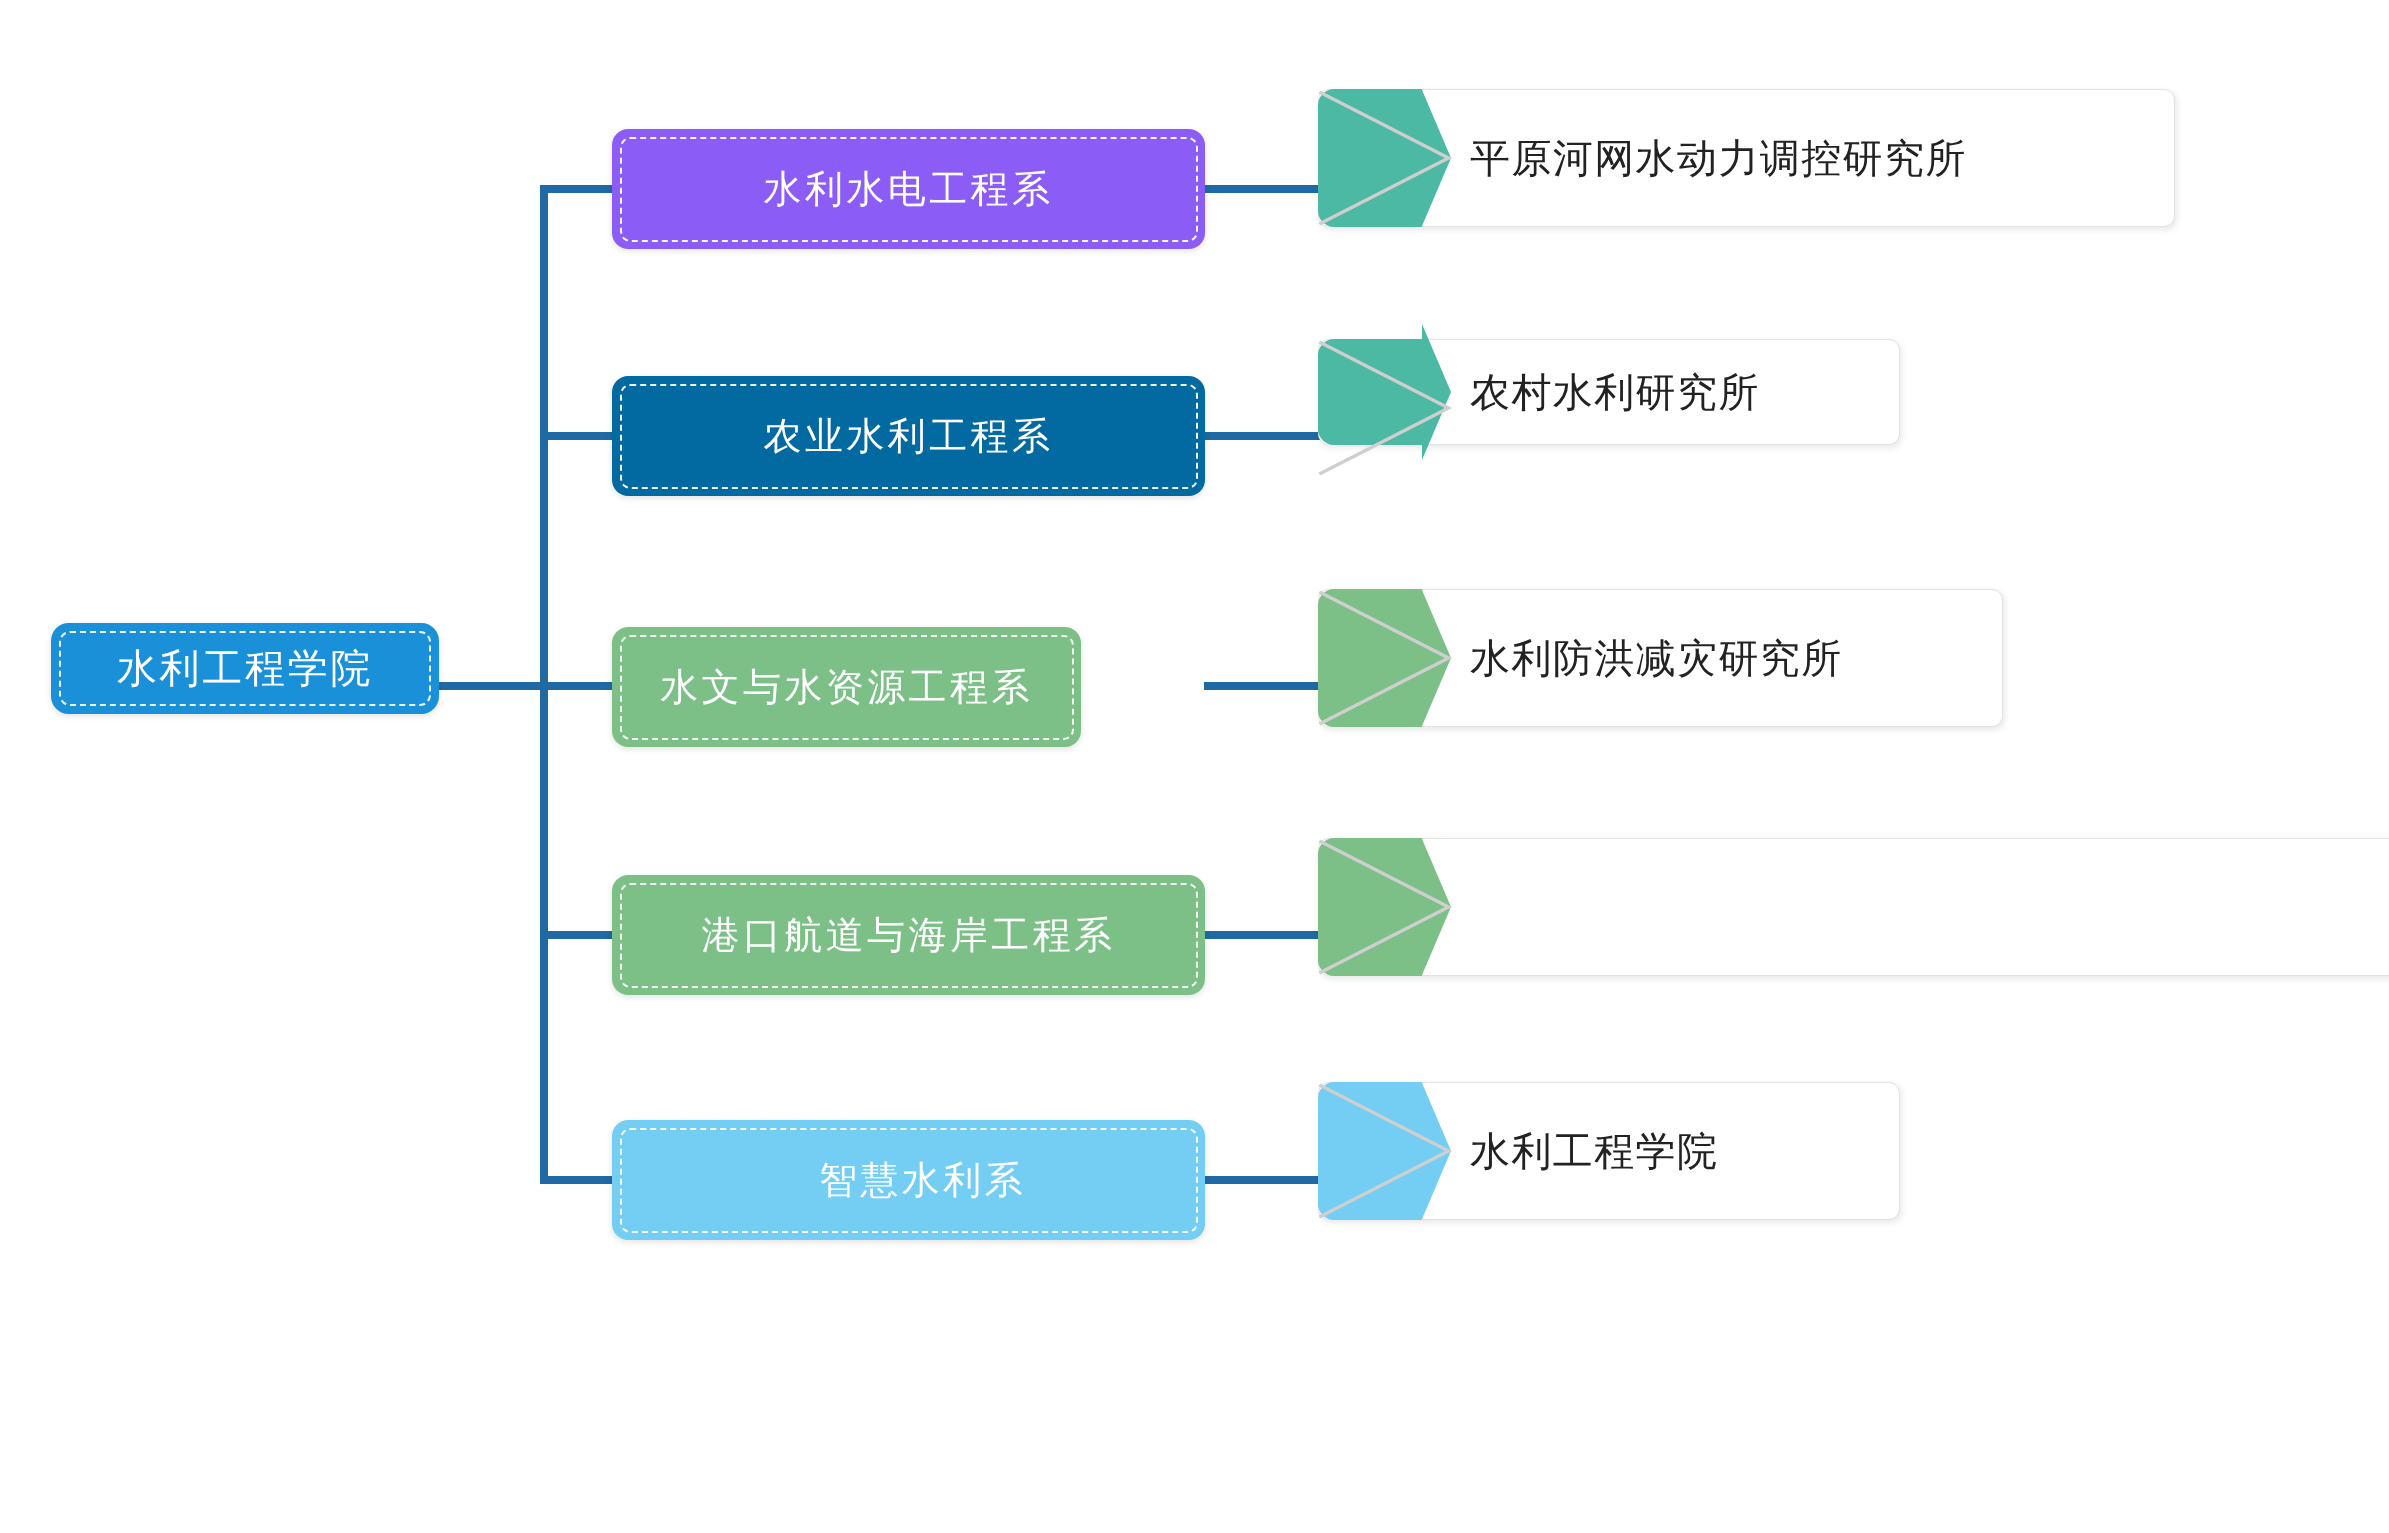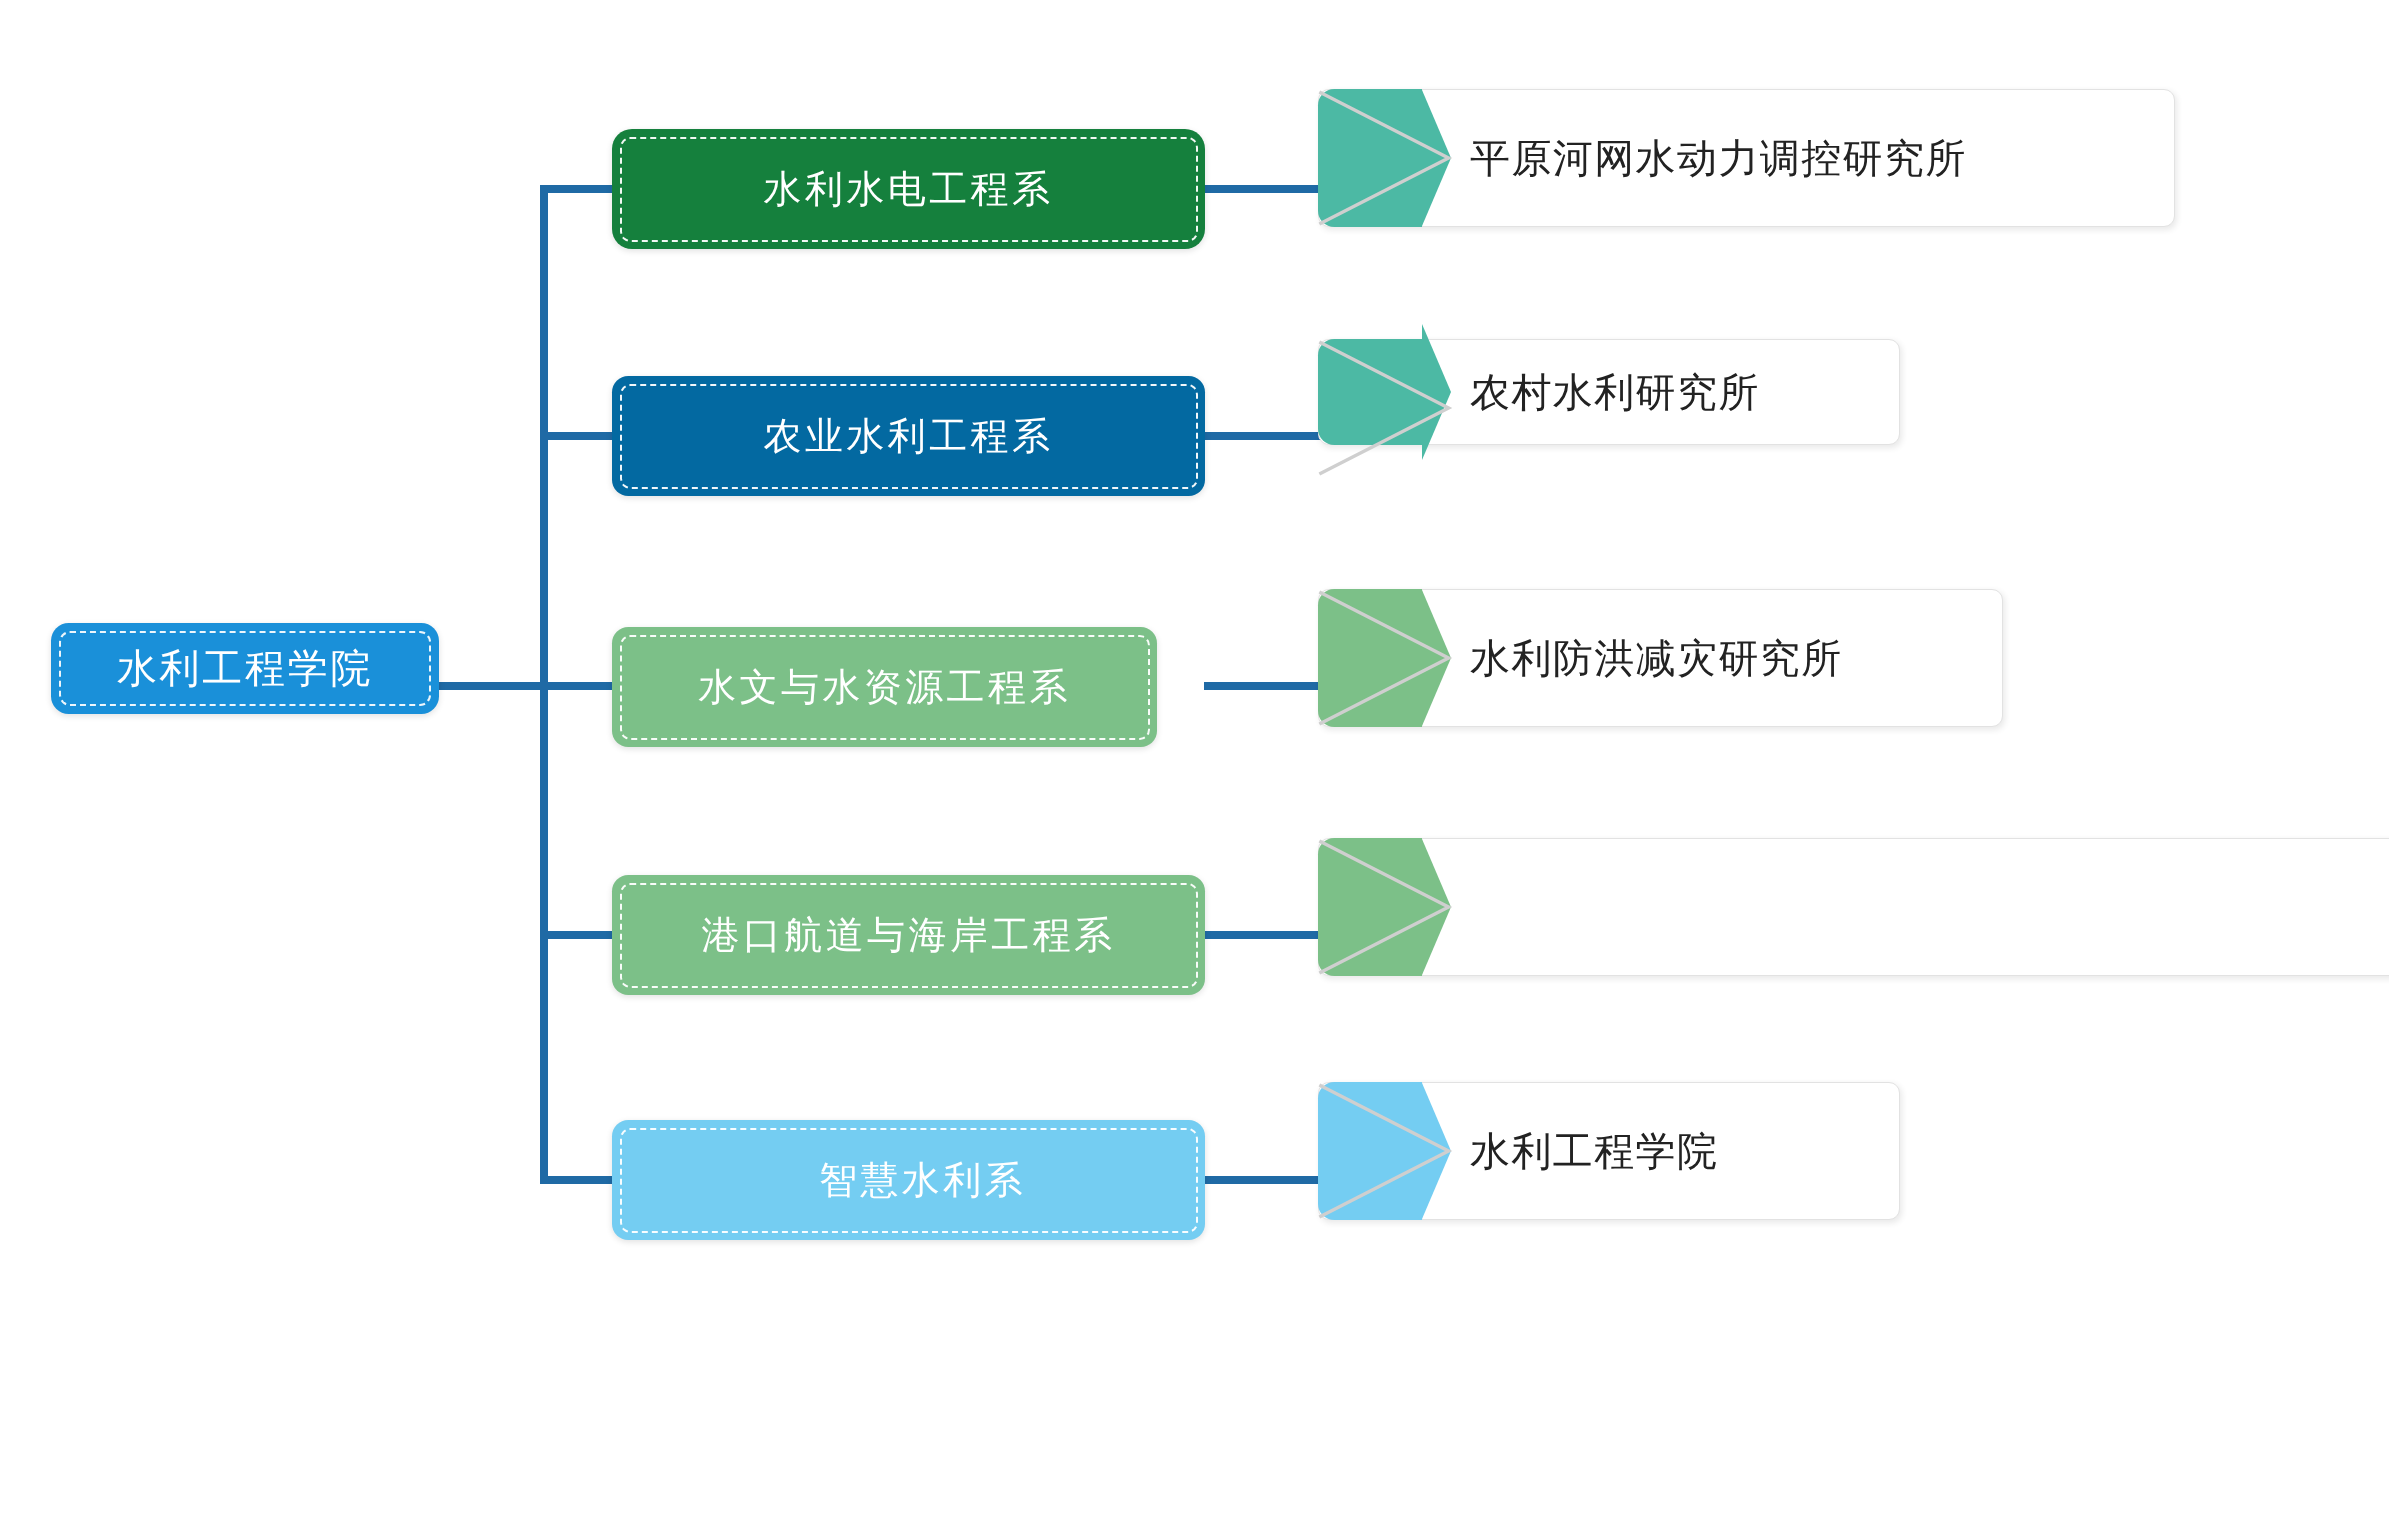--- a/index.html
+++ b/index.html
@@ -121,21 +121,21 @@
   <div class="conn" style="left:1204px;top:432px;width:119px;height:8.2px;"></div>
   <div class="conn" style="left:1204px;top:682px;width:119px;height:8.2px;"></div>
   <div class="conn" style="left:1204px;top:931px;width:119px;height:8.2px;"></div>
   <div class="conn" style="left:1204px;top:1176px;width:119px;height:8.2px;"></div>
 
   <div class="root-node" style="left:51px;top:623px;width:388px;height:91px;background:#1a90d9;">
     <span class="inner-dash"></span>
     <span class="node-text">水利工程学院</span>
   </div>
 
-  <div class="dept-node" style="left:612px;top:129px;width:593px;height:120px;background:#15803d;border-radius:20px;">
+  <div class="dept-node" style="left:612px;top:129px;width:593px;height:120px;background:#8b5cf6;">
     <span class="inner-dash"></span>
     <span class="node-text">水利水电工程系</span>
   </div>
   <div class="inst-card" style="left:1318px;top:89px;width:857px;height:138px;">
     <span class="inst-tab">
       <span class="tab-body" style="background:#4cb9a4;"></span>
       <span class="tab-point" style="border-left-color:#4cb9a4;"></span>
       <svg width="136" height="138" viewBox="0 0 200 202">
         <path d="M2 4 L192 101 L2 198" fill="none" stroke="#cfcfcf" stroke-width="5"></path>
       </svg>
@@ -151,21 +151,21 @@
     <span class="inst-tab">
       <span class="tab-body" style="background:#4cb9a4;"></span>
       <span class="tab-point" style="border-left-color:#4cb9a4;"></span>
       <svg width="136" height="138" viewBox="0 0 200 202">
         <path d="M2 4 L192 101 L2 198" fill="none" stroke="#cfcfcf" stroke-width="5"></path>
       </svg>
     </span>
     <span class="inst-label">农村水利研究所</span>
   </div>
 
-  <div class="dept-node" style="left:612px;top:627px;width:545px;height:120px;background:#7cc088;">
+  <div class="dept-node" style="left:612px;top:627px;width:469px;height:120px;background:#7cc088;">
     <span class="inner-dash"></span>
     <span class="node-text">水文与水资源工程系</span>
   </div>
   <div class="inst-card" style="left:1318px;top:589px;width:685px;height:138px;">
     <span class="inst-tab">
       <span class="tab-body" style="background:#7cc088;"></span>
       <span class="tab-point" style="border-left-color:#7cc088;"></span>
       <svg width="136" height="138" viewBox="0 0 200 202">
         <path d="M2 4 L192 101 L2 198" fill="none" stroke="#cfcfcf" stroke-width="5"></path>
       </svg>

